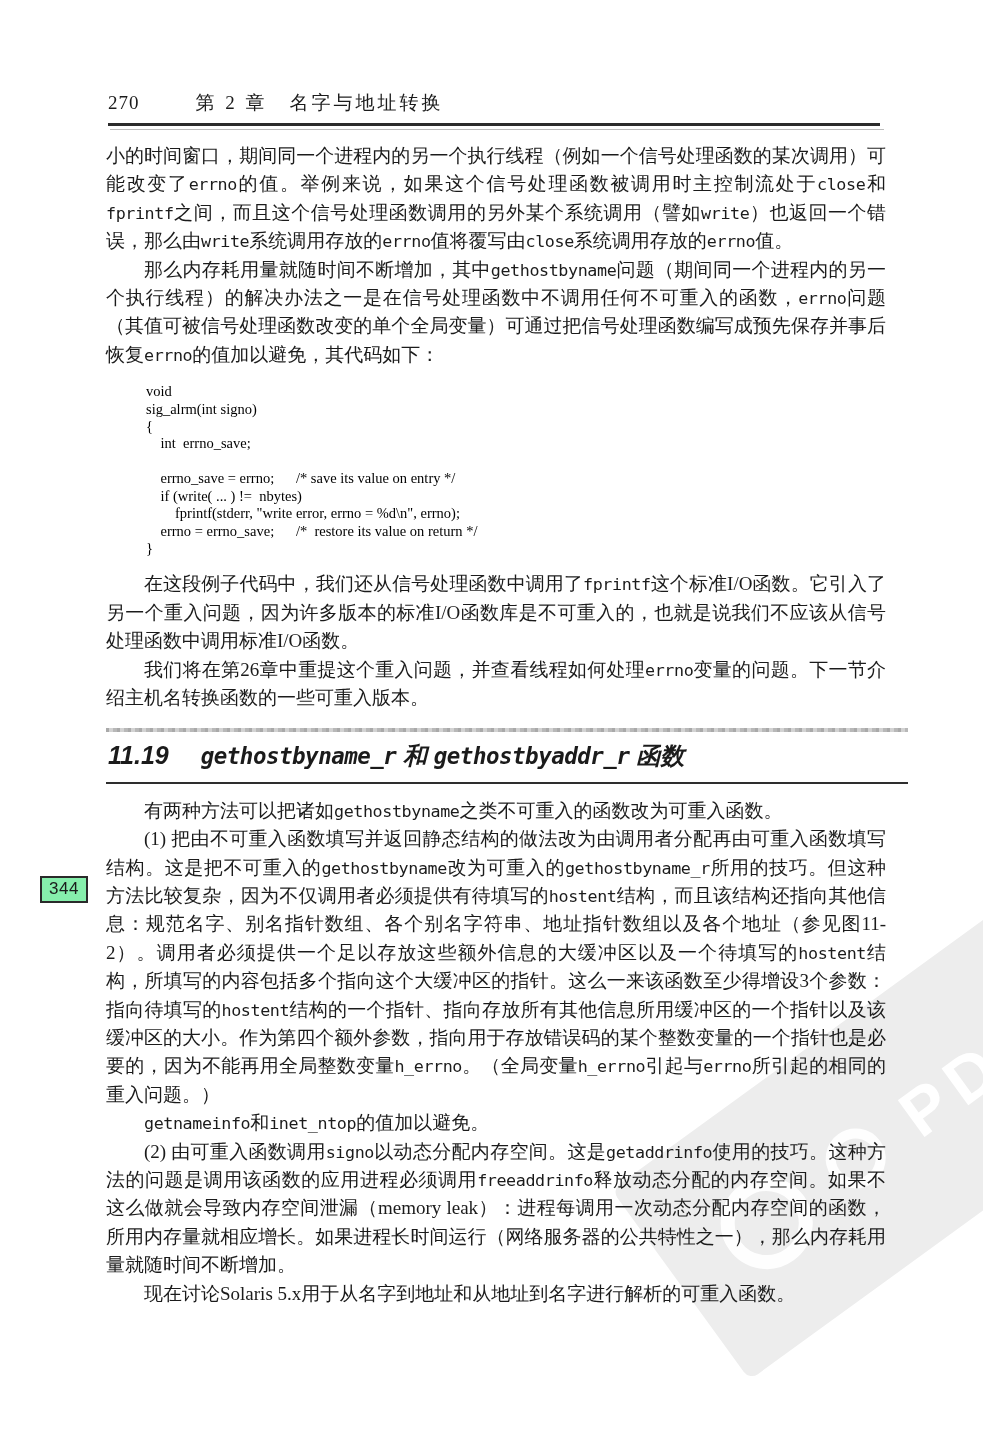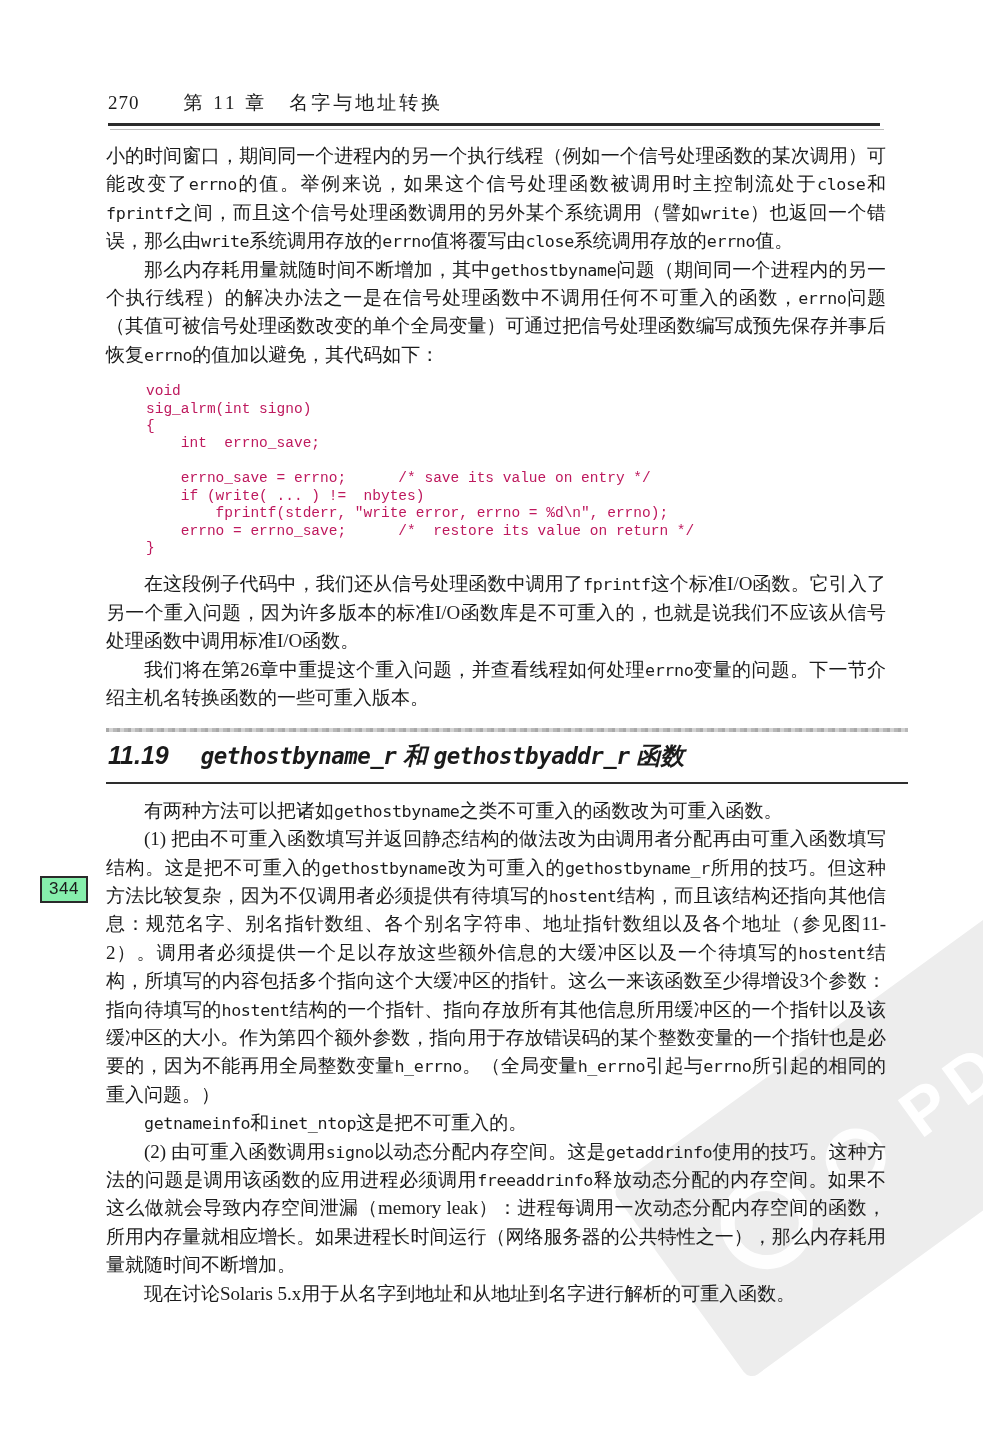--- a/index.html
+++ b/index.html
@@ -31,21 +31,21 @@
   }
   .wm-ring.small{width:40px;height:40px;border-width:10px;}
   .wm-text{
     font-family:"Liberation Sans","DejaVu Sans",sans-serif;
     font-weight:bold;font-size:66px;letter-spacing:10px;
     color:#ffffff;
   }
   
   .running-head{
     position:absolute;left:108px;top:90px;width:772px;
-    display:flex;align-items:baseline;gap:44px;
+    display:flex;align-items:baseline;gap:56px;
     font-size:19px;
     padding-bottom:7px;
     border-bottom:3px solid #2c2c2c;
     z-index:2;
   }
   .running-head::after{
     content:"";position:absolute;left:2px;right:-4px;bottom:-7px;height:1px;background:#bdbdbd;
   }
   .page-num{letter-spacing:1px;}
   .chap-title{letter-spacing:3px;}
@@ -57,24 +57,24 @@
     z-index:1;
   }
   .body-col p{margin:0;}
   p.indent{text-indent:2em;}
   .code{
     font-family:"DejaVu Sans Mono","Liberation Mono",monospace;
     font-size:0.88em;letter-spacing:-0.4px;
   }
   pre.listing{
     margin:14px 0 13px 40px;
-    font-family:Liberation Mono, monospace;
+    font-family:Liberation Serif, serif;
     font-size:14.5px;line-height:17.4px;
     white-space:pre;
-    color:#be185d;
+    color:#000000;
   }
   
   .section-heading{margin-top:16px;margin-bottom:13px;}
   .sec-rule-top{
     width:802px;height:4px;
     background:repeating-linear-gradient(90deg,#a9a9a9 0 3px,#d2d2d2 3px 7px,#b8b8b8 7px 11px);
   }
   .sec-row{
     display:flex;align-items:baseline;gap:32px;
     padding:9px 0 9px 2px;
@@ -111,21 +111,21 @@
 <div class="page">
 
   <div class="wm-band">
     <span class="wm-ring"></span>
     <span class="wm-ring small"></span>
     <span class="wm-text">PDG</span>
   </div>
 
   <div class="running-head">
     <span class="page-num">270</span>
-    <span class="chap-title">第 11 章　名字与地址转换</span>
+    <span class="chap-title">第 2 章　名字与地址转换</span>
   </div>
 
   <div class="margin-ref">344</div>
 
   <div class="body-col">
 
     <p><span class="t">小的时间窗口，期间同一个进程内的另一个执行线程（例如一个信号处理函数的某次调用）可能改变了</span><span class="code">errno</span><span class="t">的值。举例来说，如果这个信号处理函数被调用时主控制流处于</span><span class="code">close</span><span class="t">和</span><span class="code">fprintf</span><span class="t">之间，而且这个信号处理函数调用的另外某个系统调用（譬如</span><span class="code">write</span><span class="t">）也返回一个错误，那么由</span><span class="code">write</span><span class="t">系统调用存放的</span><span class="code">errno</span><span class="t">值将覆写由</span><span class="code">close</span><span class="t">系统调用存放的</span><span class="code">errno</span><span class="t">值。</span></p>
     <p class="indent"><span class="t">那么内存耗用量就随时间不断增加，其中</span><span class="code">gethostbyname</span><span class="t">问题（期间同一个进程内的另一个执行线程）的解决办法之一是在信号处理函数中不调用任何不可重入的函数，</span><span class="code">errno</span><span class="t">问题（其值可被信号处理函数改变的单个全局变量）可通过把信号处理函数编写成预先保存并事后恢复</span><span class="code">errno</span><span class="t">的值加以避免，其代码如下：</span></p>
 
     <pre class="listing">void
@@ -146,18 +146,18 @@
       <div class="sec-rule-top"></div>
       <div class="sec-row">
         <span class="sec-num">11.19</span>
         <span class="sec-title"><span class="code">gethostbyname_r</span><span class="t"> 和 </span><span class="code">gethostbyaddr_r</span><span class="t"> 函数</span></span>
       </div>
       <div class="sec-rule-bottom"></div>
     </div>
 
     <p class="indent"><span class="t">有两种方法可以把诸如</span><span class="code">gethostbyname</span><span class="t">之类不可重入的函数改为可重入函数。</span></p>
     <p class="indent"><span class="t">(1) 把由不可重入函数填写并返回静态结构的做法改为由调用者分配再由可重入函数填写结构。这是把不可重入的</span><span class="code">gethostbyname</span><span class="t">改为可重入的</span><span class="code">gethostbyname_r</span><span class="t">所用的技巧。但这种方法比较复杂，因为不仅调用者必须提供有待填写的</span><span class="code">hostent</span><span class="t">结构，而且该结构还指向其他信息：规范名字、别名指针数组、各个别名字符串、地址指针数组以及各个地址（参见图11-2）。调用者必须提供一个足以存放这些额外信息的大缓冲区以及一个待填写的</span><span class="code">hostent</span><span class="t">结构，所填写的内容包括多个指向这个大缓冲区的指针。这么一来该函数至少得增设3个参数：指向待填写的</span><span class="code">hostent</span><span class="t">结构的一个指针、指向存放所有其他信息所用缓冲区的一个指针以及该缓冲区的大小。作为第四个额外参数，指向用于存放错误码的某个整数变量的一个指针也是必要的，因为不能再用全局整数变量</span><span class="code">h_errno</span><span class="t">。（全局变量</span><span class="code">h_errno</span><span class="t">引起与</span><span class="code">errno</span><span class="t">所引起的相同的重入问题。）</span></p>
-    <p class="indent"><span class="code">getnameinfo</span><span class="t">和</span><span class="code">inet_ntop</span><span class="t">这是把不可重入的。</span></p>
+    <p class="indent"><span class="code">getnameinfo</span><span class="t">和</span><span class="code">inet_ntop</span><span class="t">的值加以避免。</span></p>
     <p class="indent"><span class="t">(2) 由可重入函数调用</span><span class="code">signo</span><span class="t">以动态分配内存空间。这是</span><span class="code">getaddrinfo</span><span class="t">使用的技巧。这种方法的问题是调用该函数的应用进程必须调用</span><span class="code">freeaddrinfo</span><span class="t">释放动态分配的内存空间。如果不这么做就会导致内存空间泄漏（memory leak）：进程每调用一次动态分配内存空间的函数，所用内存量就相应增长。如果进程长时间运行（网络服务器的公共特性之一），那么内存耗用量就随时间不断增加。</span></p>
     <p class="indent"><span class="t">现在讨论Solaris 5.x用于从名字到地址和从地址到名字进行解析的可重入函数。</span></p>
 
   </div>
 </div>
 
 </body></html>

